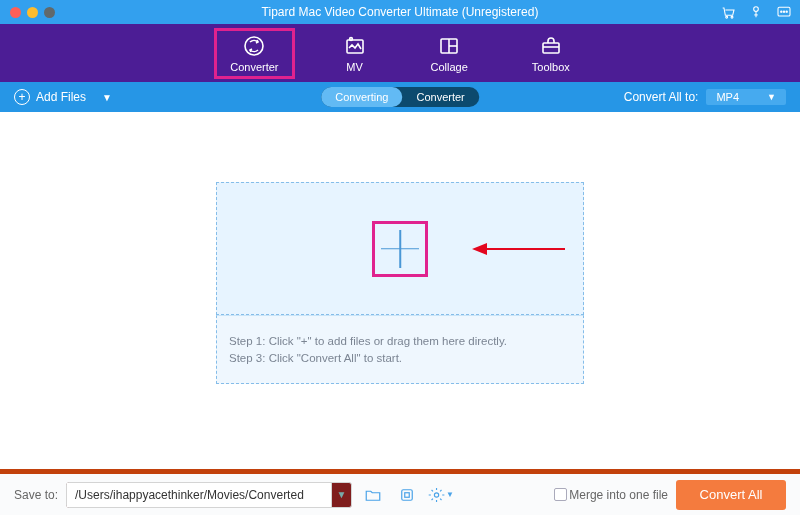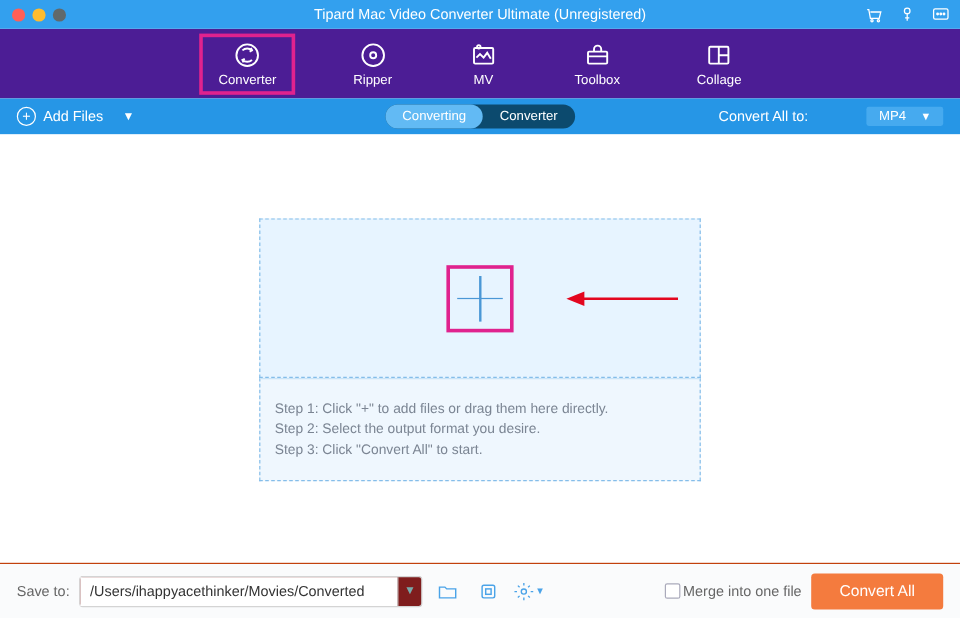--- a/index.html
+++ b/index.html
@@ -21,35 +21,35 @@
   .nav-highlight { position: absolute; top: -2px; left: -10px; right: -10px; bottom: -2px; border: 3px solid #e0228e; pointer-events: none; }
 
   .toolbar { height: 30px; background: #2696e6; display: flex; align-items: center; color: #fff; font-size: 12px; position: relative; }
   .add-files { display: flex; align-items: center; gap: 6px; margin-left: 14px; cursor: pointer; }
   .add-files .plus-circ { width:16px; height:16px; border:1.3px solid #fff; border-radius:50%; display:flex; align-items:center; justify-content:center; font-size:12px; line-height:1; }
   .add-files .chev { margin-left: 10px; font-size:10px; }
   .seg { position:absolute; left:50%; transform:translateX(-50%); display:flex; background:#0c4a6e; border-radius:12px; height:20px; }
   .seg span { padding: 0 14px; font-size:11px; line-height:20px; cursor:pointer; border-radius:12px; }
   .seg .active { background:#62baf4; }
   .convert-to { position:absolute; right:14px; display:flex; align-items:center; gap:8px;text-align:right; }
-  .format-sel { background:#46aaef; border-radius:2px; padding: 2px 10px; display:flex; align-items:center; gap:12px; font-size:11px; cursor:pointer;margin-left:41px; }
+  .format-sel { background:#46aaef; border-radius:2px; padding: 2px 10px; display:flex; align-items:center; gap:28px; font-size:11px; cursor:pointer; }
 
   .content { position:absolute; top:112px; bottom:56px; left:0; right:0; background:#fff; display:flex; justify-content:center; }
   .dropzone-wrap { width: 368px; margin-top: 70px; }
   .dropzone { height: 133px; border: 1.5px dashed #85bde9; background: #e7f4ff; display:flex; align-items:center; justify-content:center; position:relative; }
   .plusbtn { width:38px; height:38px; position:relative; cursor:pointer; }
   .plusbtn::before, .plusbtn::after { content:""; position:absolute; background:#4a97d6; }
   .plusbtn::before { left:50%; top:0; bottom:0; width:1.5px; transform:translateX(-50%); }
   .plusbtn::after { top:50%; left:0; right:0; height:1.5px; transform:translateY(-50%); }
   .plus-highlight { position:absolute; left:50%; top:50%; width:56px; height:56px; transform:translate(-50%,-50%); border:3px solid #e0228e; pointer-events:none; }
   .arrow { position:absolute; width:100px; left:252px; top:50%; transform:translateY(-50%); }
   .steps { border:1.5px dashed #85bde9; border-top:1px solid #c9e4f8; background:#eff7fe; padding: 14px 12px; font-size: 11.5px; color:#7b8593; }
   .steps p { margin: 5px 0; }
 
-  .footer { position:absolute; bottom:0; left:0; right:0; height:46px; border-top:1px solid #c2410c; background:#fafbfc; display:flex; align-items:center; padding: 0 14px; font-size:12px; color:#555; gap:8px; }
+  .footer { position:absolute; bottom:0; left:0; right:0; height:46px; border-top:5px solid #c2410c; background:#fafbfc; display:flex; align-items:center; padding: 0 14px; font-size:12px; color:#555; gap:8px; }
   .saveto-label { color:#666; }
   .path-box { display:flex; align-items:center; border:1px solid #d4d4d4; background:#7f1d1d; border-radius:3px; height:26px; }
   .path-box input { border:none; outline:none; padding: 0 8px; width: 264px; font-size:12px; color:#333; height:24px; }
   .path-box .dd { border-left:1px solid #d4d4d4; width:20px; height:100%; display:flex; align-items:center; justify-content:center; color:#7aa; font-size:10px; cursor:pointer;}
   .ico-btn { width:26px; height:26px; display:flex; align-items:center; justify-content:center; cursor:pointer; color:#4aa3e8; }
   .spacer { flex:1; }
   .merge { display:flex; align-items:center; gap:2px; color:#666; }
   .merge .cb { width:13px; height:13px; border:1px solid #aab; border-radius:2px; background:#fff; cursor:pointer;}
   .convert-all-btn { background:#f47b3e; color:#fff; border:none; height:30px; width:110px; border-radius:3px; font-size:13px; cursor:pointer; }
 </style>
@@ -96,48 +96,41 @@
         <circle cx="12" cy="12" r="9"></circle>
         <path d="M8 8 a6 6 0 0 1 8 0"></path>
         <polyline points="15 6 16 8 14 9"></polyline>
         <path d="M16 16 a6 6 0 0 1 -8 0"></path>
         <polyline points="9 18 8 16 10 15"></polyline>
       </svg>
     <span>Converter</span>
   </div>
   <div class="nav-item">
     <svg width="24" height="24" viewBox="0 0 24 24" fill="none" stroke-width="1.6">
-        <circle cx="12" cy="12" r="9"></circle>
-        <circle cx="12" cy="12" r="2.5"></circle>
-      </svg>
-    <span>Ripper</span>
-  </div>
-  <div class="nav-item">
-    <svg width="24" height="24" viewBox="0 0 24 24" fill="none" stroke-width="1.6">
         <rect x="4" y="6" width="16" height="13" rx="1"></rect>
         <circle cx="8" cy="5" r="1.4"></circle>
         <path d="M6 14l3-3 3 3 3-4 3 5"></path>
       </svg>
     <span>MV</span>
   </div>
   <div class="nav-item">
     <svg width="24" height="24" viewBox="0 0 24 24" fill="none" stroke-width="1.6">
+        <rect x="4" y="5" width="16" height="14" rx="1"></rect>
+        <line x1="12" y1="5" x2="12" y2="19"></line>
+        <line x1="12" y1="12" x2="20" y2="12"></line>
+      </svg>
+    <span>Collage</span>
+  </div>
+  <div class="nav-item">
+    <svg width="24" height="24" viewBox="0 0 24 24" fill="none" stroke-width="1.6">
         <rect x="4" y="9" width="16" height="10" rx="1"></rect>
         <path d="M9 9V7a3 3 0 0 1 6 0v2"></path>
         <line x1="4" y1="13" x2="20" y2="13"></line>
       </svg>
     <span>Toolbox</span>
-  </div>
-  <div class="nav-item">
-    <svg width="24" height="24" viewBox="0 0 24 24" fill="none" stroke-width="1.6">
-        <rect x="4" y="5" width="16" height="14" rx="1"></rect>
-        <line x1="12" y1="5" x2="12" y2="19"></line>
-        <line x1="12" y1="12" x2="20" y2="12"></line>
-      </svg>
-    <span>Collage</span>
   </div>
 </div>
 
 <div class="toolbar">
   <div class="add-files">
     <span class="plus-circ">+</span>
     <span>Add Files</span>
     <span class="chev">▼</span>
   </div>
   <div class="seg">
@@ -158,21 +151,20 @@
     <div class="dropzone">
       <div class="plusbtn"></div>
       <div class="plus-highlight"></div>
       <svg class="arrow" viewBox="0 0 100 20">
         <line x1="10" y1="10" x2="96" y2="10" stroke="#e3061f" stroke-width="2.2"></line>
         <polygon points="3,10 18,4 18,16" fill="#e3061f"></polygon>
       </svg>
     </div>
     <div class="steps">
       <p>Step 1: Click "+" to add files or drag them here directly.</p>
-      <p>Step 2: Select the output format you desire.</p>
       <p>Step 3: Click "Convert All" to start.</p>
     </div>
   </div>
 </div>
 
 <div class="footer">
   <span class="saveto-label">Save to:</span>
   <div class="path-box">
     <input value="/Users/ihappyacethinker/Movies/Converted" style="">
     <span class="dd">▼</span>

